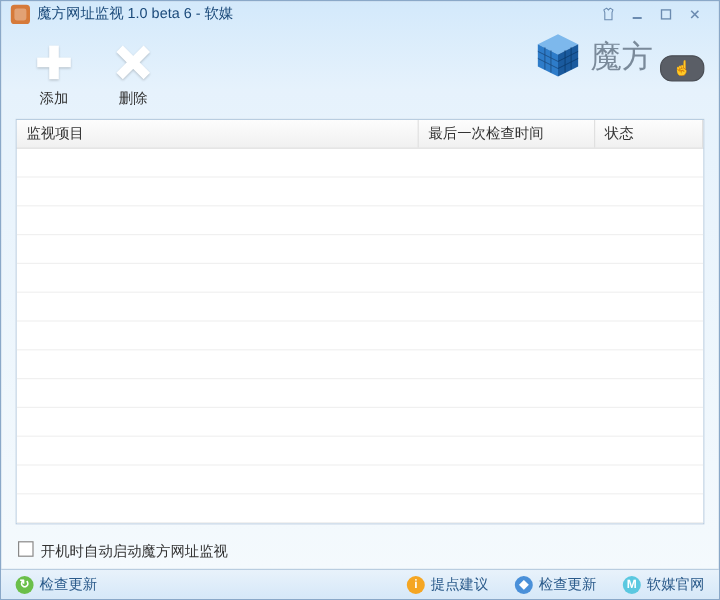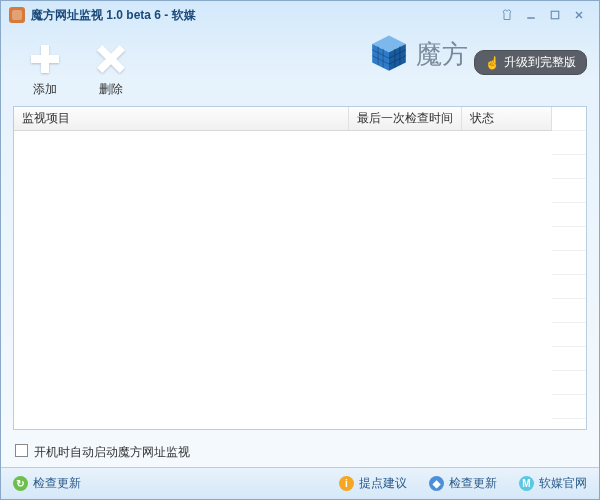--- a/index.html
+++ b/index.html
@@ -1,36 +1,36 @@
 <!DOCTYPE html>
 <html><head>
 <meta charset="utf-8">
 <style>
 * { margin: 0; padding: 0; box-sizing: border-box; }
 body { width: 600px; height: 500px; font-family: "Microsoft YaHei", sans-serif; font-size: 12px; overflow: hidden; }
 .window { width: 600px; height: 500px; background: linear-gradient(180deg, #d3e9fb 0%, #e6f2fc 15%, #f5fafd 100%); border: 1px solid #8aa8c8; display: flex; flex-direction: column; }
 .titlebar { height: 28px; display: flex; align-items: center; padding: 0 8px; }
 .app-icon { width: 16px; height: 16px; background: #d67a3a; border-radius: 3px; margin-right: 6px; position: relative; }
 .app-icon::after { content: ""; position: absolute; inset: 3px; background: #fff; border-radius: 2px; opacity: 0.3; }
-.title-text { color: #1b4a7a; font-size: 12px; font-weight: bold; }
+.title-text { color: #1b4a7a; font-size: 12px; font-weight: normal; }
 .title-spacer { flex: 1; }
 .win-btn { width: 24px; height: 18px; display: flex; align-items: center; justify-content: center; color: #6b8bb0; cursor: pointer; font-size: 13px; }
 .win-btn svg { width: 12px; height: 12px; }
 .header-row { display: flex; align-items: flex-start; padding: 4px 12px 8px 12px; }
 .toolbar { display: flex; gap: 26px; padding-left: 12px; padding-top: 6px; }
 .tool-btn { display: flex; flex-direction: column; align-items: center; cursor: pointer; color: #fff; }
 .tool-icon { width: 40px; height: 40px; display: flex; align-items: center; justify-content: center; }
 .tool-icon svg { filter: drop-shadow(0 1px 1px rgba(0,0,0,0.2)); }
 .tool-label { color: #333; font-size: 12px; margin-top: 2px; }
 .brand-area { margin-left: auto; display: flex; flex-direction: row; align-items: flex-end; gap: 6px; }
 .brand-logo { display: flex; align-items: center; gap: 6px; }
 .cube { width: 42px; height: 42px; }
 .brand-text { font-size: 26px; color: #7a8a9a; font-weight: 300; }
 .upgrade-btn { background: #5a5e66; color: #fff; padding: 3px 10px; border-radius: 10px; font-size: 12px; display: flex; align-items: center; gap: 4px; cursor: pointer; border: 1px solid #4a4e55; }
-.table-area { flex: 1; margin: 0 12px 8px 12px; background: #fff; border: 1px solid #b9cde0; display: flex; flex-direction: row; }
+.table-area { flex: 1; margin: 0 12px 8px 12px; background: #fff; border: 1px solid #b9cde0; display: flex; flex-direction: column; }
 .table-header { display: flex; background: linear-gradient(#fdfdfd, #f0f0f0); border-bottom: 1px solid #d8d8d8; height: 24px; }
 .th { padding: 4px 8px; border-right: 1px solid #e0e0e0; font-size: 12px; color: #333; display: flex; align-items: center; }
 .th1 { flex: 0 0 335px; }
 .th2 { flex: 0 0 90px; }
 .th3 { flex: 1; }
 .table-body { flex: 1; background: #fff; overflow-y: scroll; }
 .table-body::-webkit-scrollbar { width: 16px; }
 .table-body::-webkit-scrollbar-track { background: #f0f0f0; border-left: 1px solid #e0e0e0; }
 .table-body::-webkit-scrollbar-thumb { background: #c8c8c8; border: 1px solid #a8a8a8; }
 .row { height: 24px; border-bottom: 1px solid #f0f0f0; }
@@ -110,21 +110,20 @@
               <line x1="45" y1="20" x2="25" y2="30" stroke="#0a3a6e" stroke-width="0.8"></line>
               <line x1="45" y1="27" x2="25" y2="37" stroke="#0a3a6e" stroke-width="0.8"></line>
               <line x1="38" y1="16" x2="38" y2="38" stroke="#0a3a6e" stroke-width="0.8"></line>
               <line x1="32" y1="19" x2="32" y2="41" stroke="#0a3a6e" stroke-width="0.8"></line>
             </g>
           </svg>
         <div class="brand-text">魔方</div>
       </div>
       <div class="upgrade-btn">
         <span>☝</span>
-        <span>升级到完整版</span>
       </div>
     </div>
   </div>
 
   <div class="table-area">
     <div class="table-header">
       <div class="th th1">监视项目</div>
       <div class="th th3">最后一次检查时间</div>
       <div class="th th2">状态</div>
     </div>

